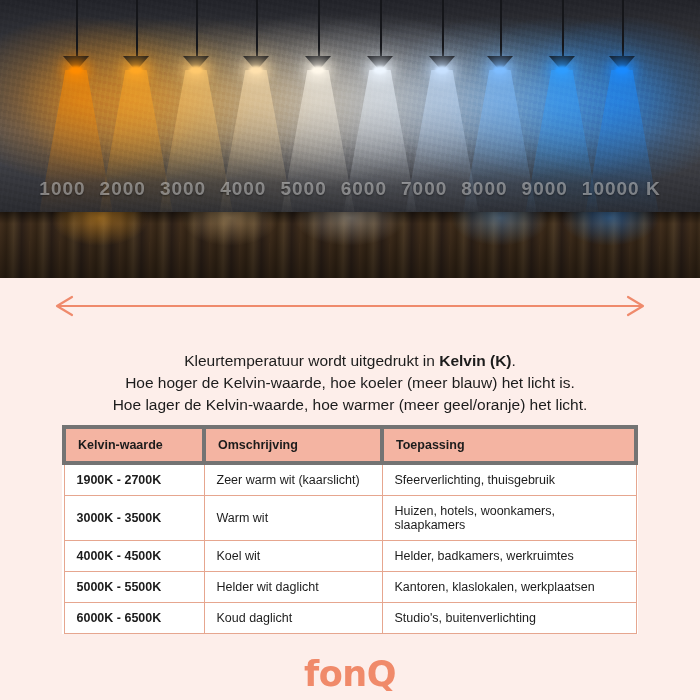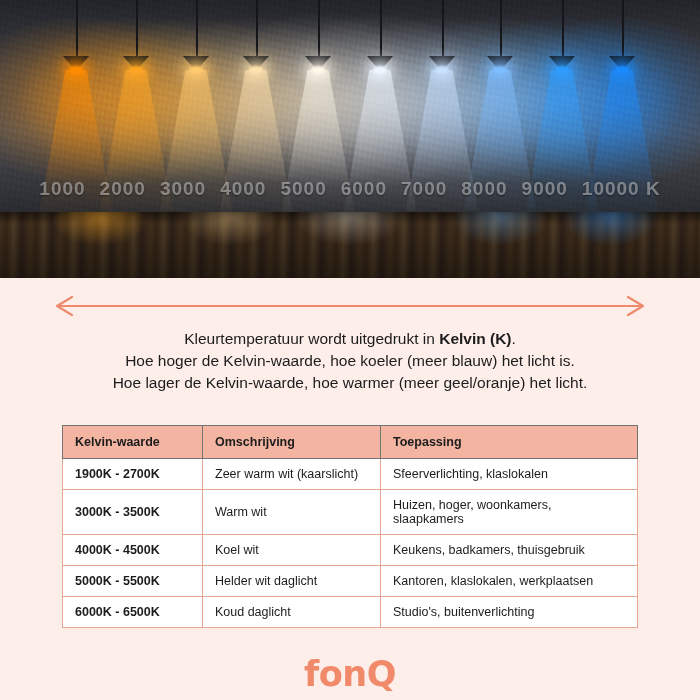--- a/index.html
+++ b/index.html
@@ -102,21 +102,21 @@
   }
   .kelvin-scale span { margin: 0 7px; }
 
   
   .arrow-wrap {
     position: absolute; left: 0; top: 292px; width: 700px; height: 28px;
   }
 
   
   .intro {
-    position: absolute; left: 0; top: 328px; width: 700px;
+    position: absolute; left: 0; top: 350px; width: 700px;
     text-align: center;
     color: #1c1c1c;
     font-size: 15.5px;
     line-height: 22px;
   }
   .intro .line { display: block; }
   .intro b { font-weight: 700; }
 
   
   .table-wrap {
@@ -128,21 +128,21 @@
     background: #ffffff;
     font-size: 12.5px;
     color: #1c1c1c;
   }
   thead th {
     background: #f4b4a2;
     text-align: left;
     font-weight: 700;
     font-size: 12.5px;
     padding: 9px 12px;
-    border: 1px solid #737373;
+    border: 4px solid #737373;
     color: #1c1c1c;
   }
   tbody td {
     padding: 8px 12px;
     border: 1px solid #e6a68f;
     vertical-align: middle;
     height: 30px;
   }
   tbody td.col-kelvin { font-weight: 700; width: 140px; }
   tbody td.col-desc { width: 178px; }
@@ -256,31 +256,31 @@
         <tr>
           <th>Kelvin-waarde</th>
           <th>Omschrijving</th>
           <th>Toepassing</th>
         </tr>
       </thead>
       <tbody id="table-body">
           <tr>
             <td class="col-kelvin">1900K - 2700K</td>
             <td class="col-desc">Zeer warm wit (kaarslicht)</td>
-            <td>Sfeerverlichting, klaslokalen</td>
+            <td>Sfeerverlichting, thuisgebruik</td>
           </tr>
           <tr>
             <td class="col-kelvin">3000K - 3500K</td>
             <td class="col-desc">Warm wit</td>
-            <td>Huizen, hoger, woonkamers, slaapkamers</td>
+            <td>Huizen, hotels, woonkamers, slaapkamers</td>
           </tr>
           <tr>
             <td class="col-kelvin">4000K - 4500K</td>
             <td class="col-desc">Koel wit</td>
-            <td>Keukens, badkamers, thuisgebruik</td>
+            <td>Helder, badkamers, werkruimtes</td>
           </tr>
           <tr>
             <td class="col-kelvin">5000K - 5500K</td>
             <td class="col-desc">Helder wit daglicht</td>
             <td>Kantoren, klaslokalen, werkplaatsen</td>
           </tr>
           <tr>
             <td class="col-kelvin">6000K - 6500K</td>
             <td class="col-desc">Koud daglicht</td>
             <td>Studio's, buitenverlichting</td>

